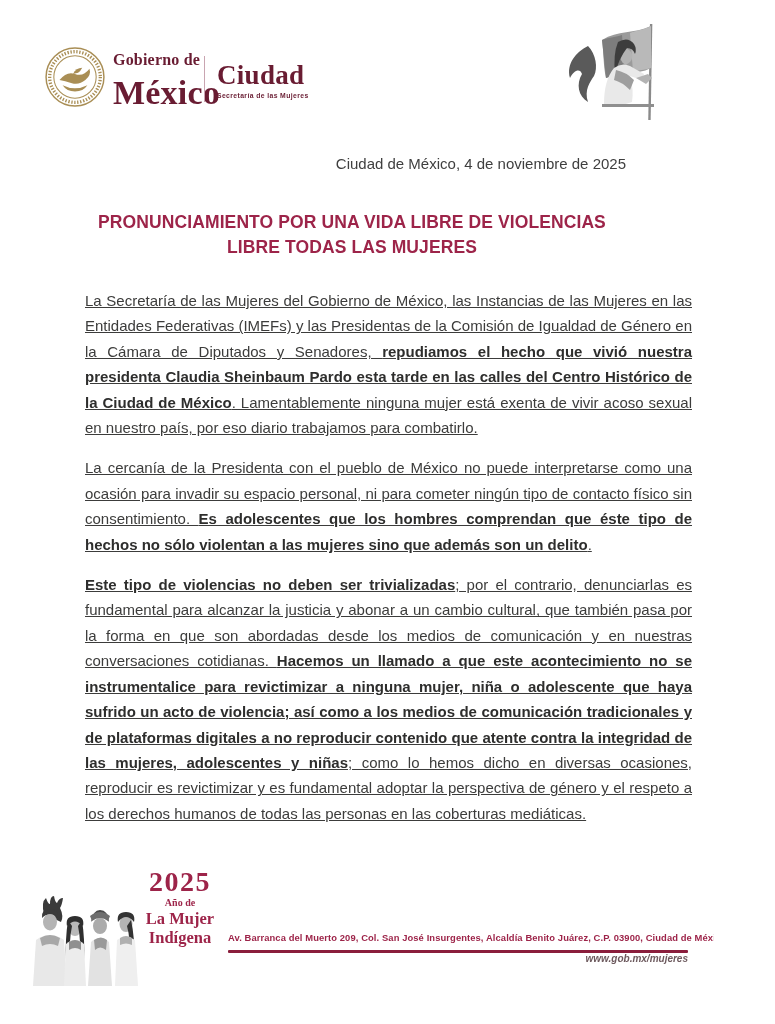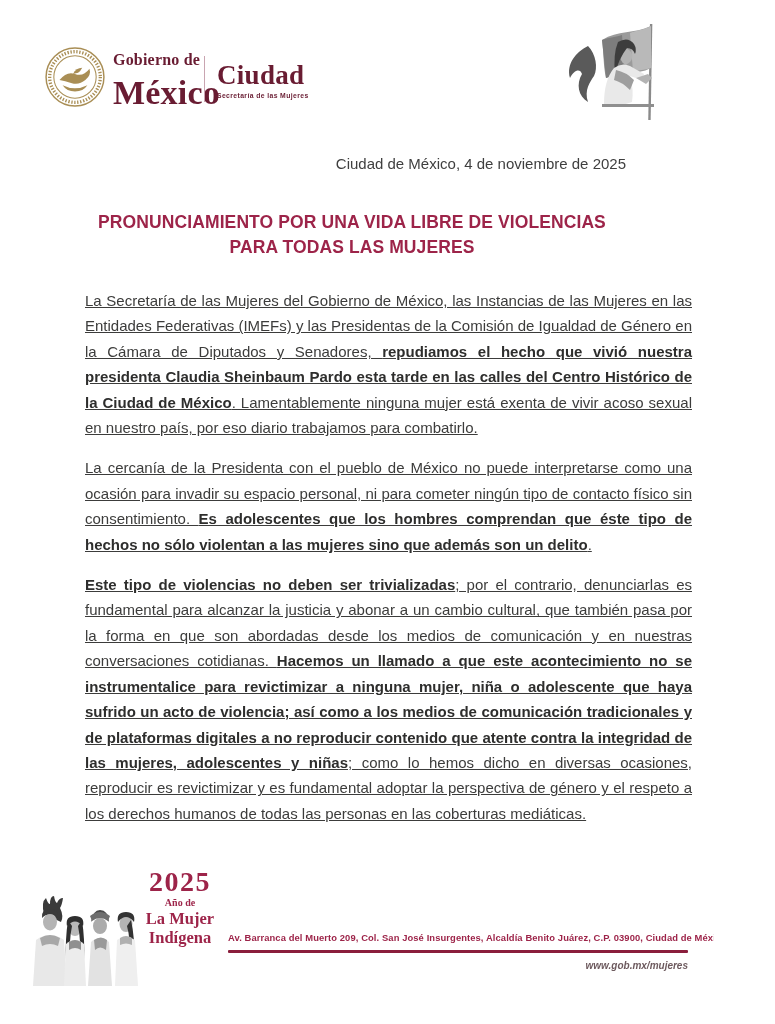--- a/index.html
+++ b/index.html
@@ -66,21 +66,21 @@
   .year-num { font-size: 28px; font-weight: bold; letter-spacing: 1.5px; }
   .year-cap1 { font-size: 10px; font-weight: bold; margin-top: 2px; }
   .year-cap2 { font-size: 16.5px; font-weight: bold; margin-top: 2px; line-height: 17px; }
   .footer-right { position: absolute; left: 228px; right: 26px; top: 932px; }
   .address {
     font-size: 9.4px; font-weight: bold; color: #9d2449; letter-spacing: 0.1px;
     white-space: nowrap;
   }
   .footer-rule { height: 3px; background: #8a1e3c; margin-top: 7px; border-radius: 1px; }
   .website {
-    margin-top: 7px; text-align: right; font-size: 10px;
+    margin-top: 0; text-align: right; font-size: 10px;
     font-style: italic; font-weight: bold; color: #6d5a5e;
   }
 </style>
 </head>
 <body>
 
 <div class="page">
 
   <svg class="seal" viewBox="0 0 60 60" aria-hidden="true">
     <circle cx="30" cy="30" r="28" fill="none" stroke="#a98e55" stroke-width="1.4"></circle>
@@ -118,21 +118,21 @@
     <path d="M56,48 q8,-6 16,-2 l14,8 l-2,6 l-12,-4 q4,14 2,26 q-14,6 -28,2 q0,-24 10,-36 Z" fill="#e9e9e9"></path>
     <path d="M58,50 q10,2 18,10 l-4,10 q-8,-8 -16,-10 Z" fill="#9e9e9e"></path>
     <path d="M78,58 l12,-4 l4,4 l-6,6 Z" fill="#b3b3b3"></path>
     <rect x="44" y="84" width="52" height="3" fill="#8f8f8f"></rect>
   </svg>
 
   <div class="dateline">Ciudad de México, 4 de noviembre de 2025</div>
 
   <h1 class="doc-title">
     <span>PRONUNCIAMIENTO POR UNA VIDA LIBRE DE VIOLENCIAS</span><br>
-    <span>PARA TODAS LAS MUJERES</span>
+    <span>LIBRE TODAS LAS MUJERES</span>
   </h1>
 
   <main class="content">
       <p><span>La Secretaría de las Mujeres del Gobierno de México, las Instancias de las Mujeres en las Entidades Federativas (IMEFs) y las Presidentas de la Comisión de Igualdad de Género en la Cámara de Diputados y Senadores, </span><strong>repudiamos el hecho que vivió nuestra presidenta Claudia Sheinbaum Pardo esta tarde en las calles del Centro Histórico de la Ciudad de México</strong><span>. Lamentablemente ninguna mujer está exenta de vivir acoso sexual en nuestro país, por eso diario trabajamos para combatirlo.</span></p>
       <p><span>La cercanía de la Presidenta con el pueblo de México no puede interpretarse como una ocasión para invadir su espacio personal, ni para cometer ningún tipo de contacto físico sin consentimiento. </span><strong>Es adolescentes que los hombres comprendan que éste tipo de hechos no sólo violentan a las mujeres sino que además son un delito</strong><span>.</span></p>
       <p><strong>Este tipo de violencias no deben ser trivializadas</strong><span>; por el contrario, denunciarlas es fundamental para alcanzar la justicia y abonar a un cambio cultural, que también pasa por la forma en que son abordadas desde los medios de comunicación y en nuestras conversaciones cotidianas. </span><strong>Hacemos un llamado a que este acontecimiento no se instrumentalice para revictimizar a ninguna mujer, niña o adolescente que haya sufrido un acto de violencia; así como a los medios de comunicación tradicionales y de plataformas digitales a no reproducir contenido que atente contra la integridad de las mujeres, adolescentes y niñas</strong><span>; como lo hemos dicho en diversas ocasiones, reproducir es revictimizar y es fundamental adoptar la perspectiva de género y el respeto a los derechos humanos de todas las personas en las coberturas mediáticas.</span></p>
     </main>
 
   <svg class="women-illustration" viewBox="0 0 114 98" aria-hidden="true">
 

